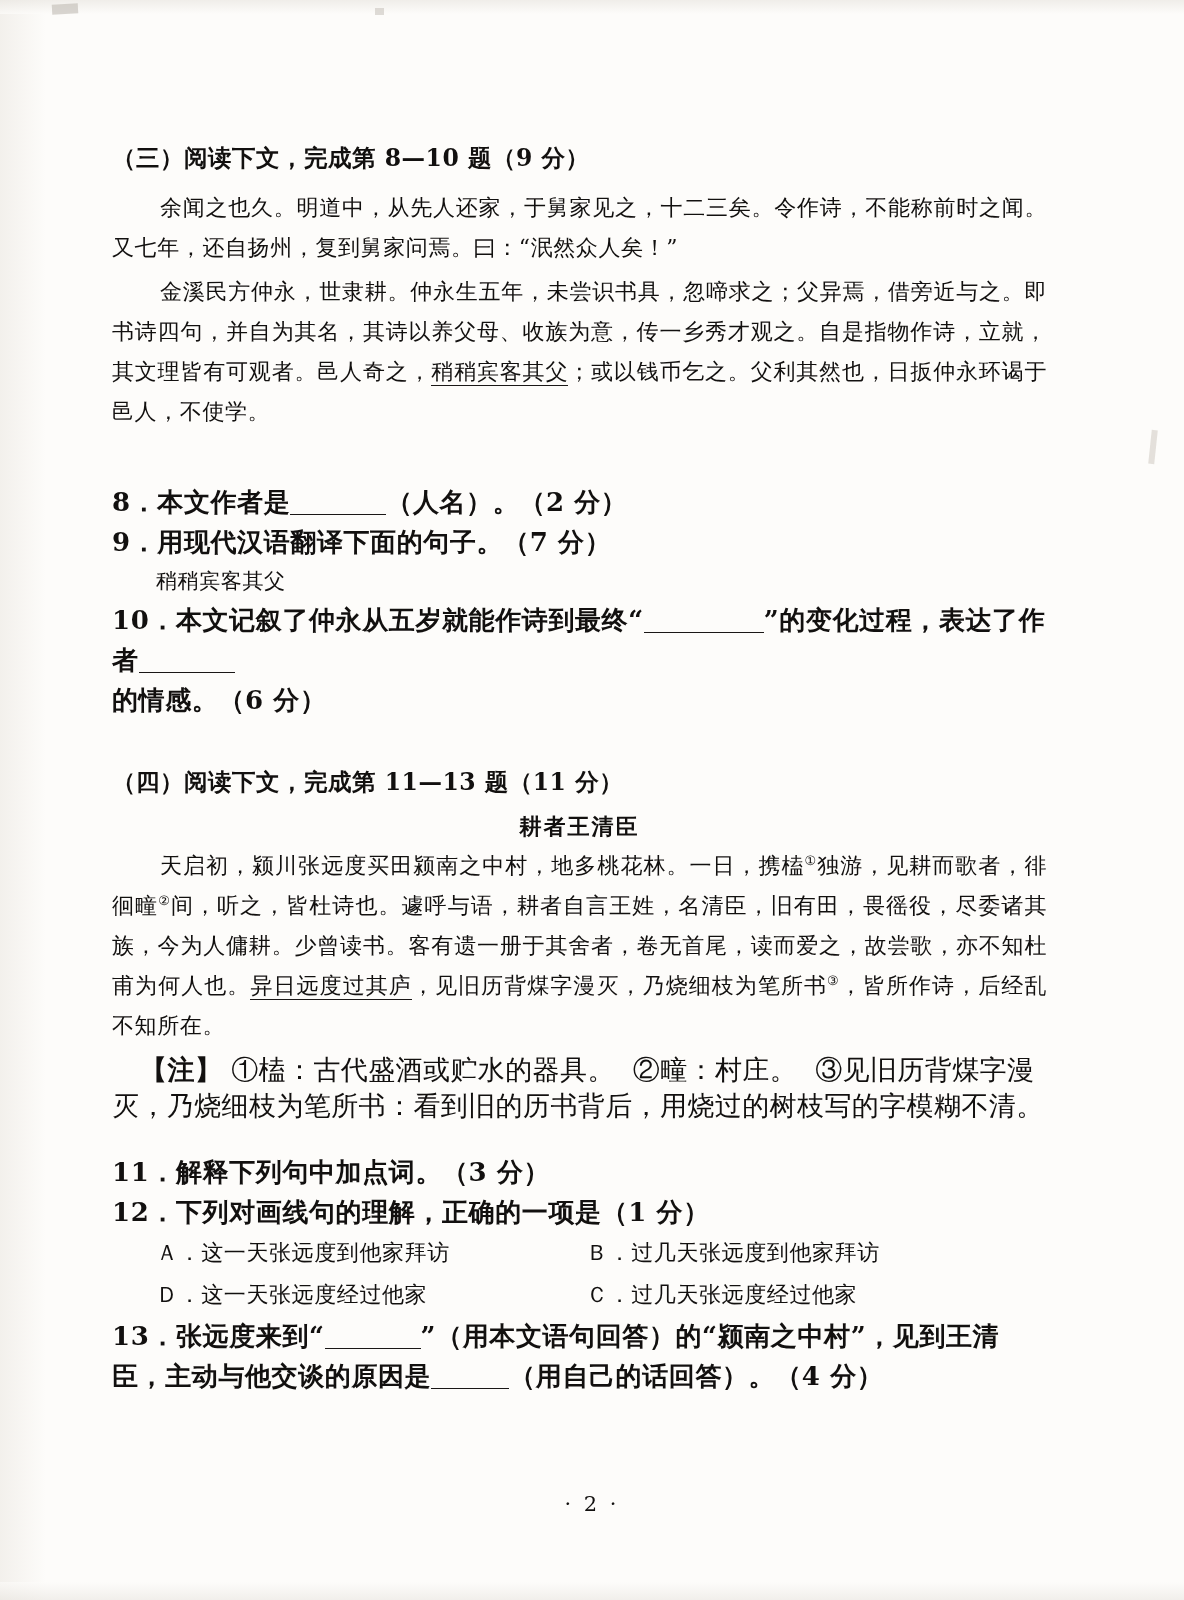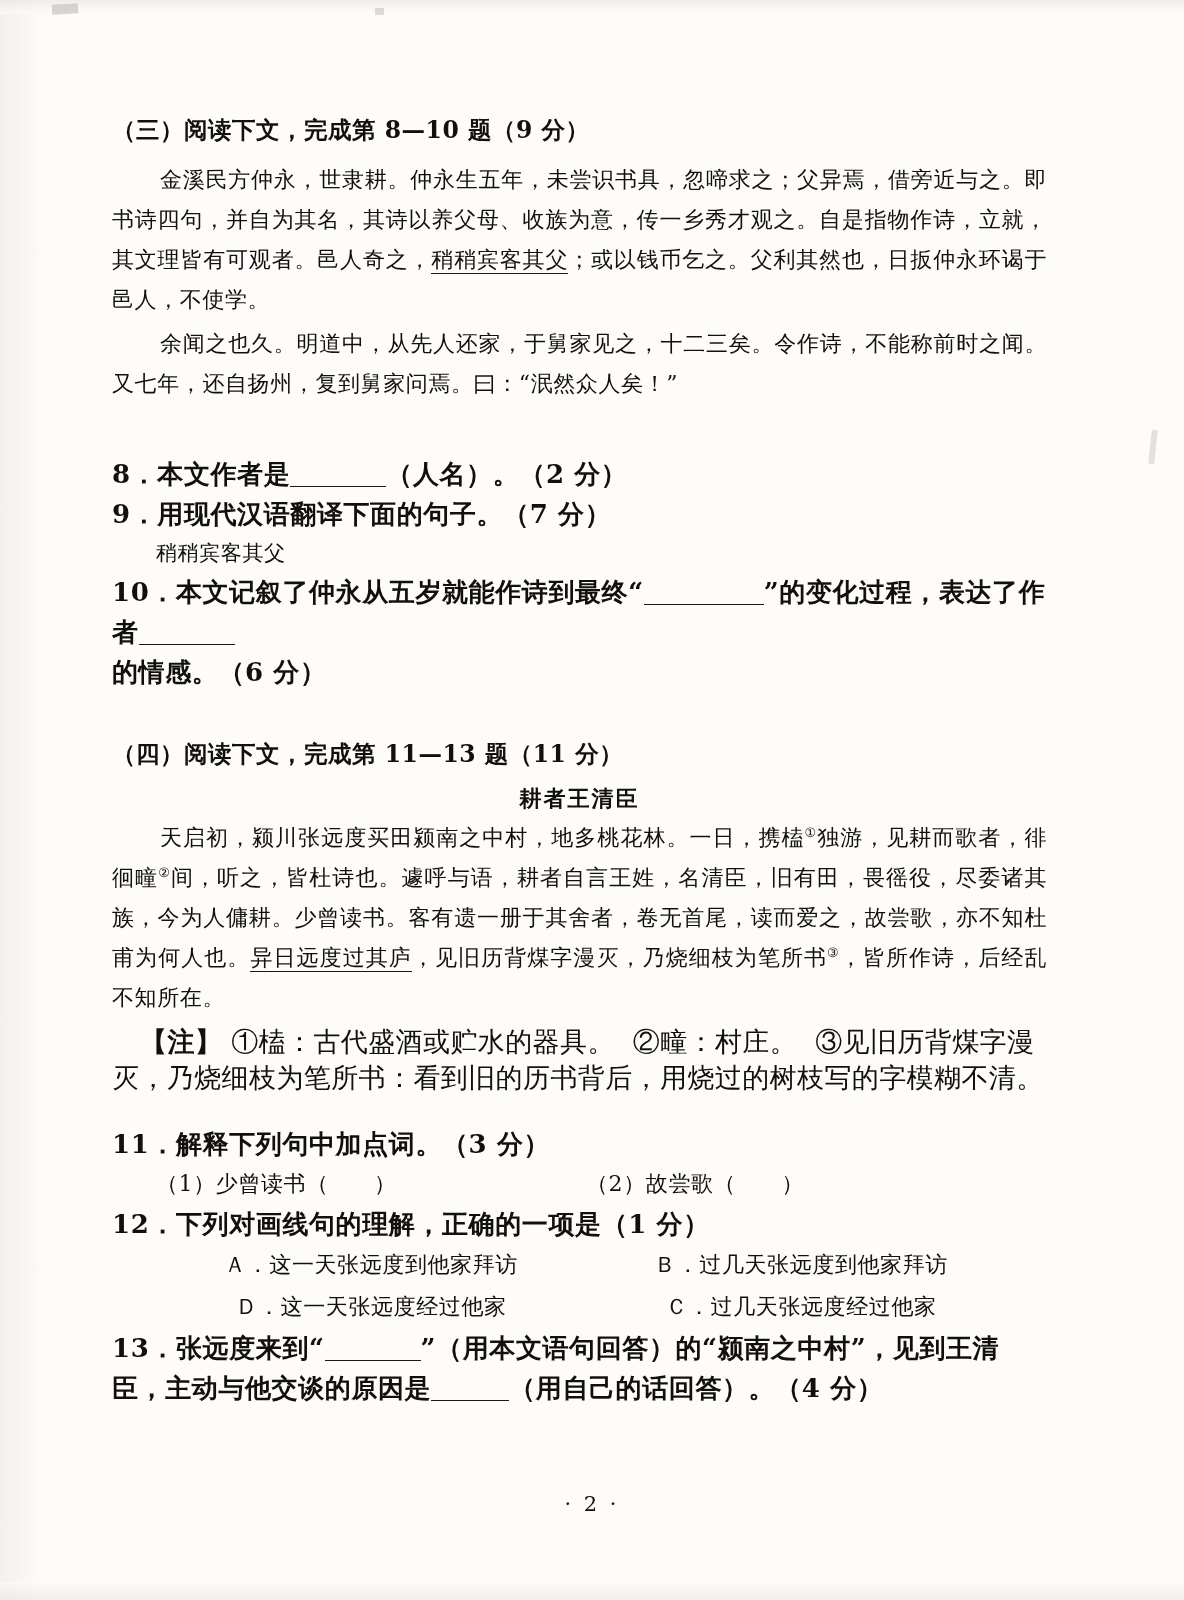--- a/index.html
+++ b/index.html
@@ -62,21 +62,21 @@
     right: 28px; top: 430px;
     width: 6px; height: 34px;
     background: #d8d4cd;
     opacity: .7;
     transform: rotate(6deg);
   }
 
   .content {
     position: absolute;
     left: 112px;
-    top: 114px;
+    top: 142px;
     width: 935px;
   }
 
   .sec-head {
     font-weight: bold;
     font-size: 23.5px;
     letter-spacing: .5px;
     margin: 0 0 14px 0;
     font-family: "DejaVu Serif", "Liberation Serif", serif;
   }
@@ -145,21 +145,20 @@
     padding-left: 44px;
   }
   .opt-col { width: 430px; }
 
   .choice-row {
     display: flex;
     font-size: 22px;
     line-height: 42px;
     letter-spacing: .6px;
     padding-left: 44px;
-    text-align: center;
   }
   .choice-col { width: 430px; }
 
   sup.ref {
     font-size: 13px;
     vertical-align: super;
     line-height: 0;
   }
 
   .footer {
@@ -179,23 +178,23 @@
   <div class="scan-edge-top"></div>
   <div class="scan-edge-bottom"></div>
   <div class="scan-mark-a"></div>
   <div class="scan-mark-b"></div>
   <div class="scan-mark-c"></div>
 
   <div class="content">
 
     <div class="sec-head">（三）阅读下文，完成第 8—10 题（9 分）</div>
 
+    <p class="para indent">余闻之也久。明道中，从先人还家，于舅家见之，十二三矣。令作诗，不能称前时之闻。又七年，还自扬州，复到舅家问焉。曰：“泯然众人矣！”</p>
+
     <p class="para indent"><span>金溪民方仲永，世隶耕。仲永生五年，未尝识书具，忽啼求之；父异焉，借旁近与之。即书诗四句，并自为其名，其诗以养父母、收族为意，传一乡秀才观之。自是指物作诗，立就，其文理皆有可观者。邑人奇之，</span><span class="u">稍稍宾客其父</span><span>；或以钱币乞之。父利其然也，日扳仲永环谒于邑人，不使学。</span></p>
-
-    <p class="para indent">余闻之也久。明道中，从先人还家，于舅家见之，十二三矣。令作诗，不能称前时之闻。又七年，还自扬州，复到舅家问焉。曰：“泯然众人矣！”</p>
 
     <div class="gap-lg"></div>
 
     <p class="q"><span class="q-strong">8．</span><span class="q-strong">本文作者是</span><span class="blank"></span><span class="q-strong">（人名）。（2 分）</span></p>
 
     <p class="q"><span class="q-strong">9．</span><span class="q-strong">用现代汉语翻译下面的句子。（7 分）</span></p>
 
     <p class="sub-line">稍稍宾客其父</p>
 
     <p class="q"><span class="q-strong">10．</span><span class="q-strong">本文记叙了仲永从五岁就能作诗到最终“</span><span class="blank lg"></span><span class="q-strong">”的变化过程，表达了作者</span><span class="blank"></span><br><span class="q-strong">的情感。（6 分）</span></p>
@@ -208,24 +207,20 @@
 
     <p class="para indent"><span>天启初，颍川张远度买田颍南之中村，地多桃花林。一日，携榼</span><sup class="ref">①</sup><span>独游，见耕而歌者，徘徊疃</span><sup class="ref">②</sup><span>间，听之，皆杜诗也。遽呼与语，耕者自言王姓，名清臣，旧有田，畏徭役，尽委诸其族，今为人傭耕。少曾读书。客有遗一册于其舍者，卷无首尾，读而爱之，故尝歌，亦不知杜甫为何人也。</span><span class="u">异日远度过其庐</span><span>，见旧历背煤字漫灭，乃烧细枝为笔所书</span><sup class="ref">③</sup><span>，皆所作诗，后经乱不知所在。</span></p>
 
     <p class="note"><span style="display:inline-block;width:28px"></span><span class="note-label">【注】</span>
       <span>①榼：古代盛酒或贮水的器具。</span>&nbsp;&nbsp;<span>②疃：村庄。</span>&nbsp;&nbsp;<span>③见旧历背煤字漫灭，乃烧细枝为笔所书：看到旧的历书背后，用烧过的树枝写的字模糊不清。</span></p>
 
     <div class="gap-md"></div>
 
     <p class="q"><span class="q-strong">11．</span><span class="q-strong">解释下列句中加点词。（3 分）</span></p>
 
-    <div class="opt-row">
-      <div class="opt-col">（1）少曾读书（　　）</div>
-      <div class="opt-col">（2）故尝歌（　　）</div>
-    </div>
 
     <p class="q"><span class="q-strong">12．</span><span class="q-strong">下列对画线句的理解，正确的一项是（1 分）</span></p>
 
     <div class="choice-row">
       <div class="choice-col">Ａ．这一天张远度到他家拜访</div>
       <div class="choice-col">Ｂ．过几天张远度到他家拜访</div>
     </div>
     <div class="choice-row">
       <div class="choice-col">Ｄ．这一天张远度经过他家</div>
       <div class="choice-col">Ｃ．过几天张远度经过他家</div>

